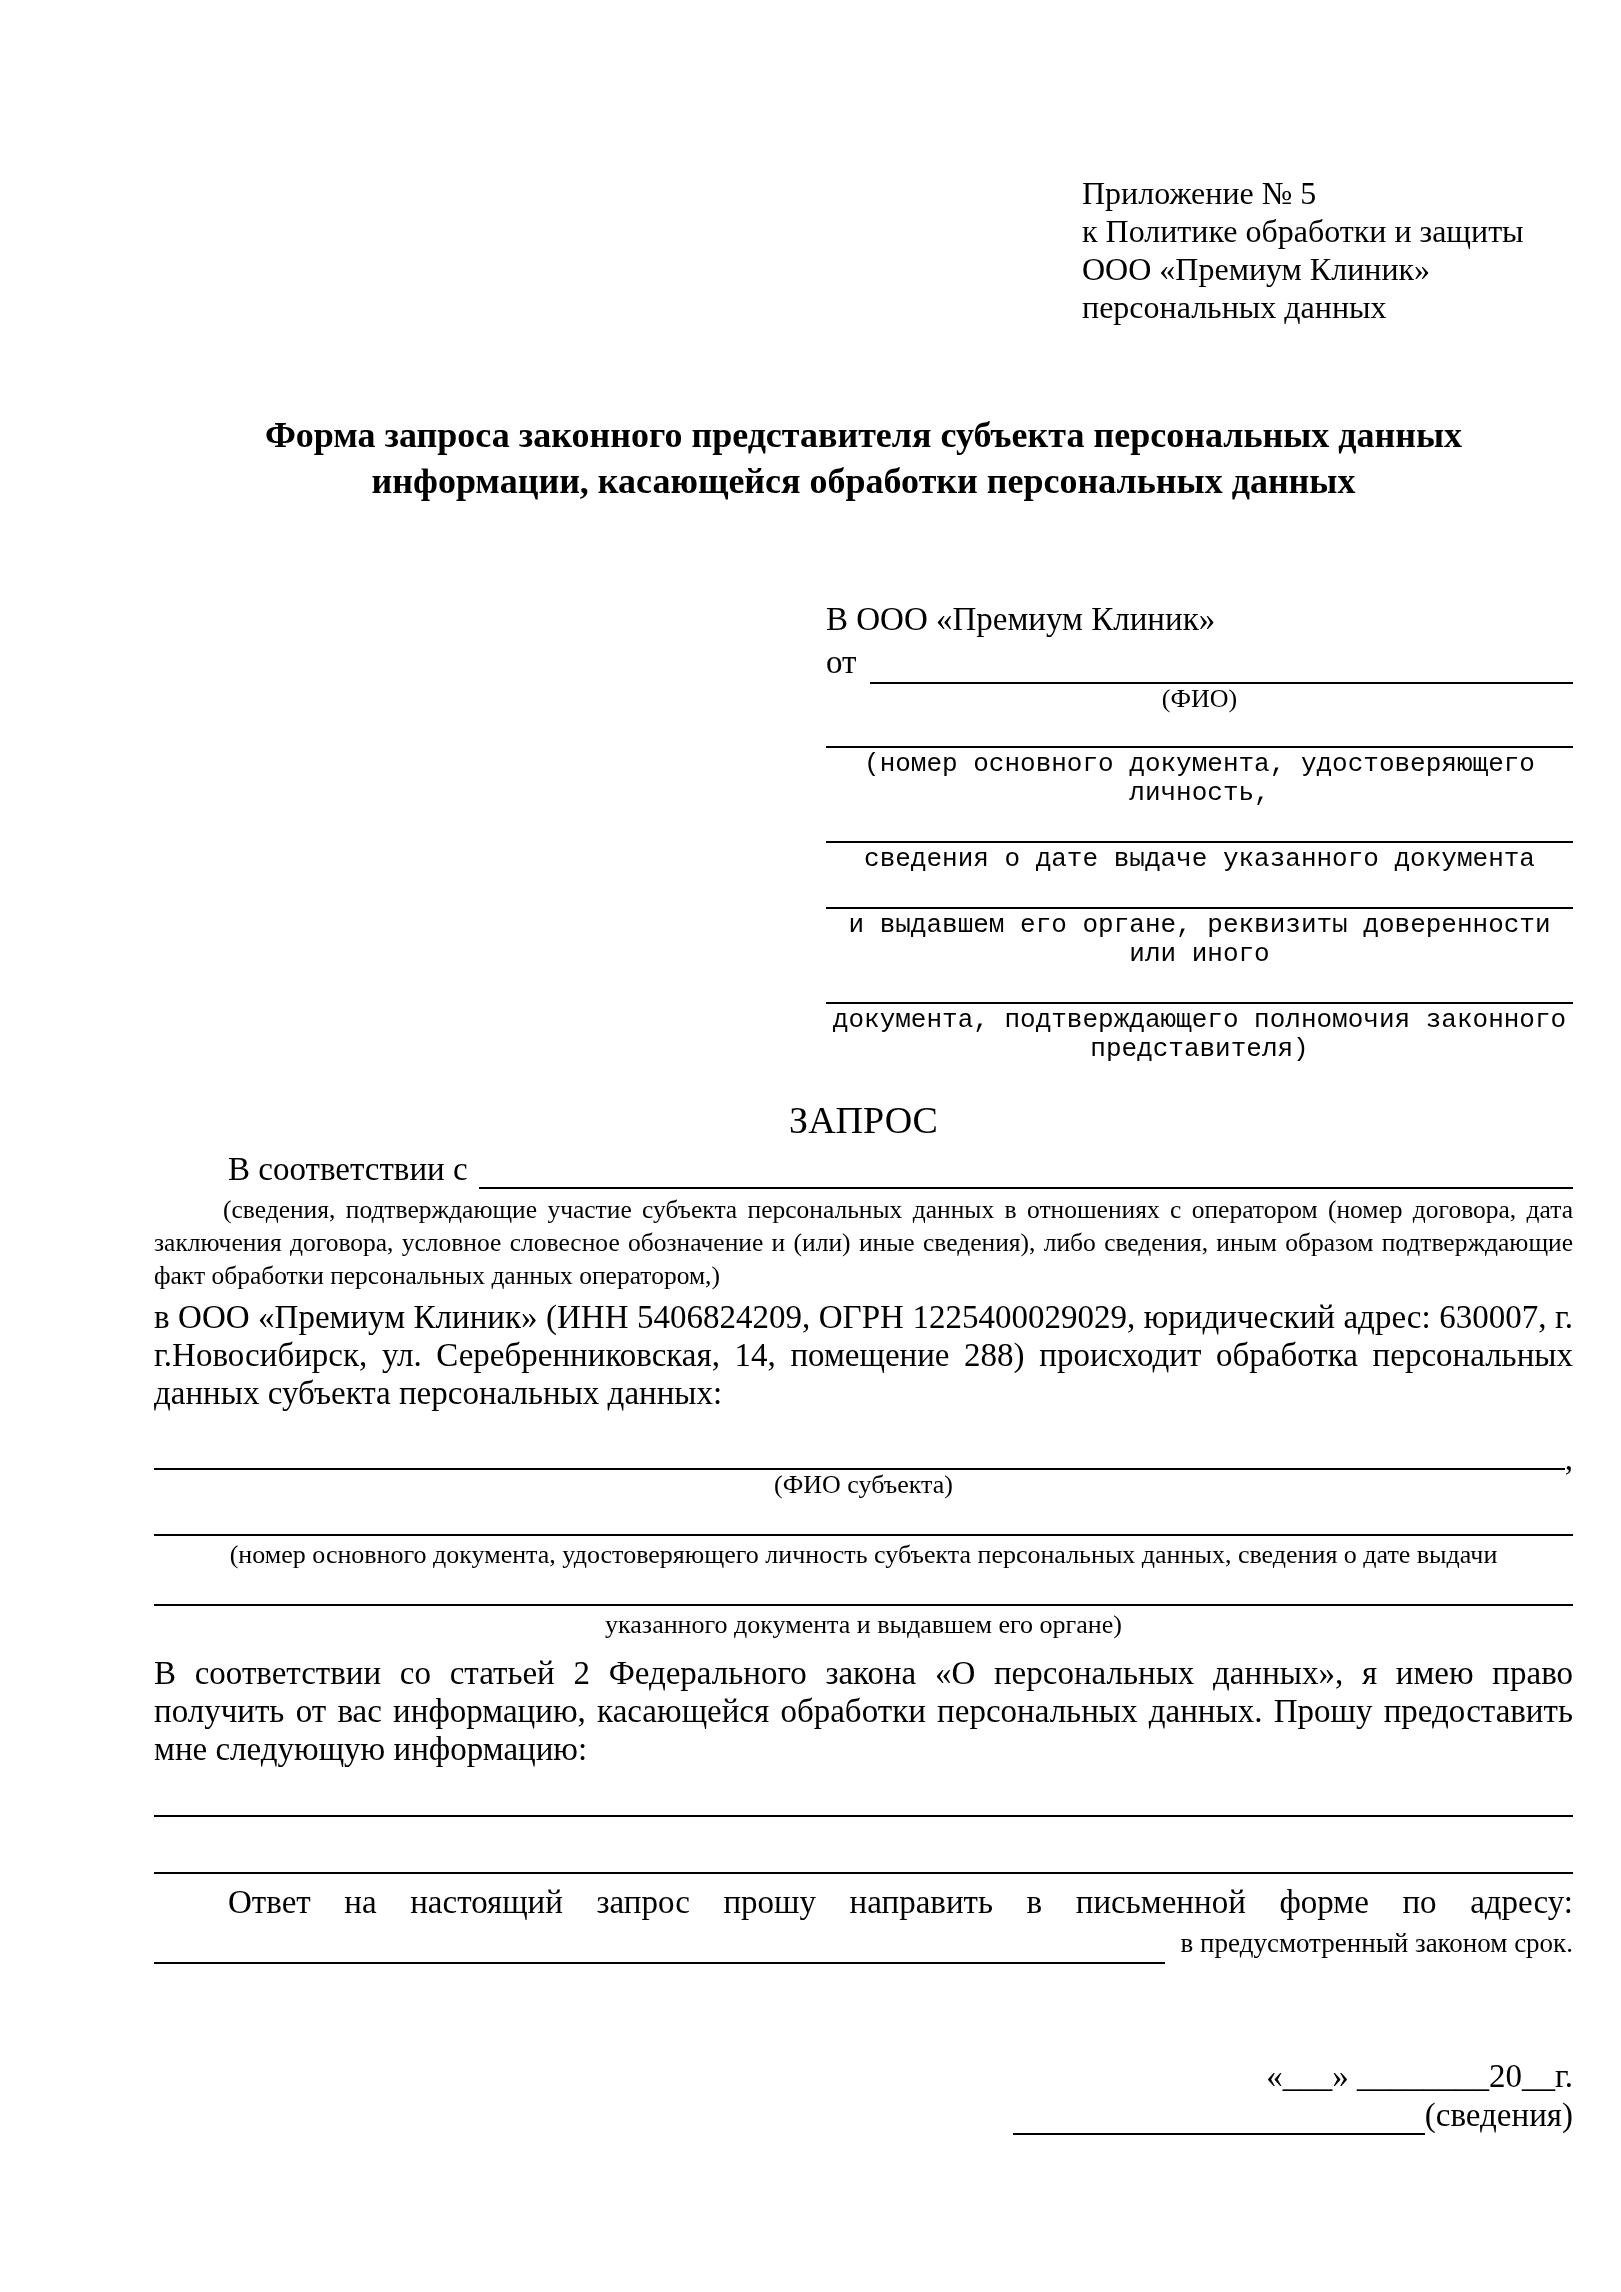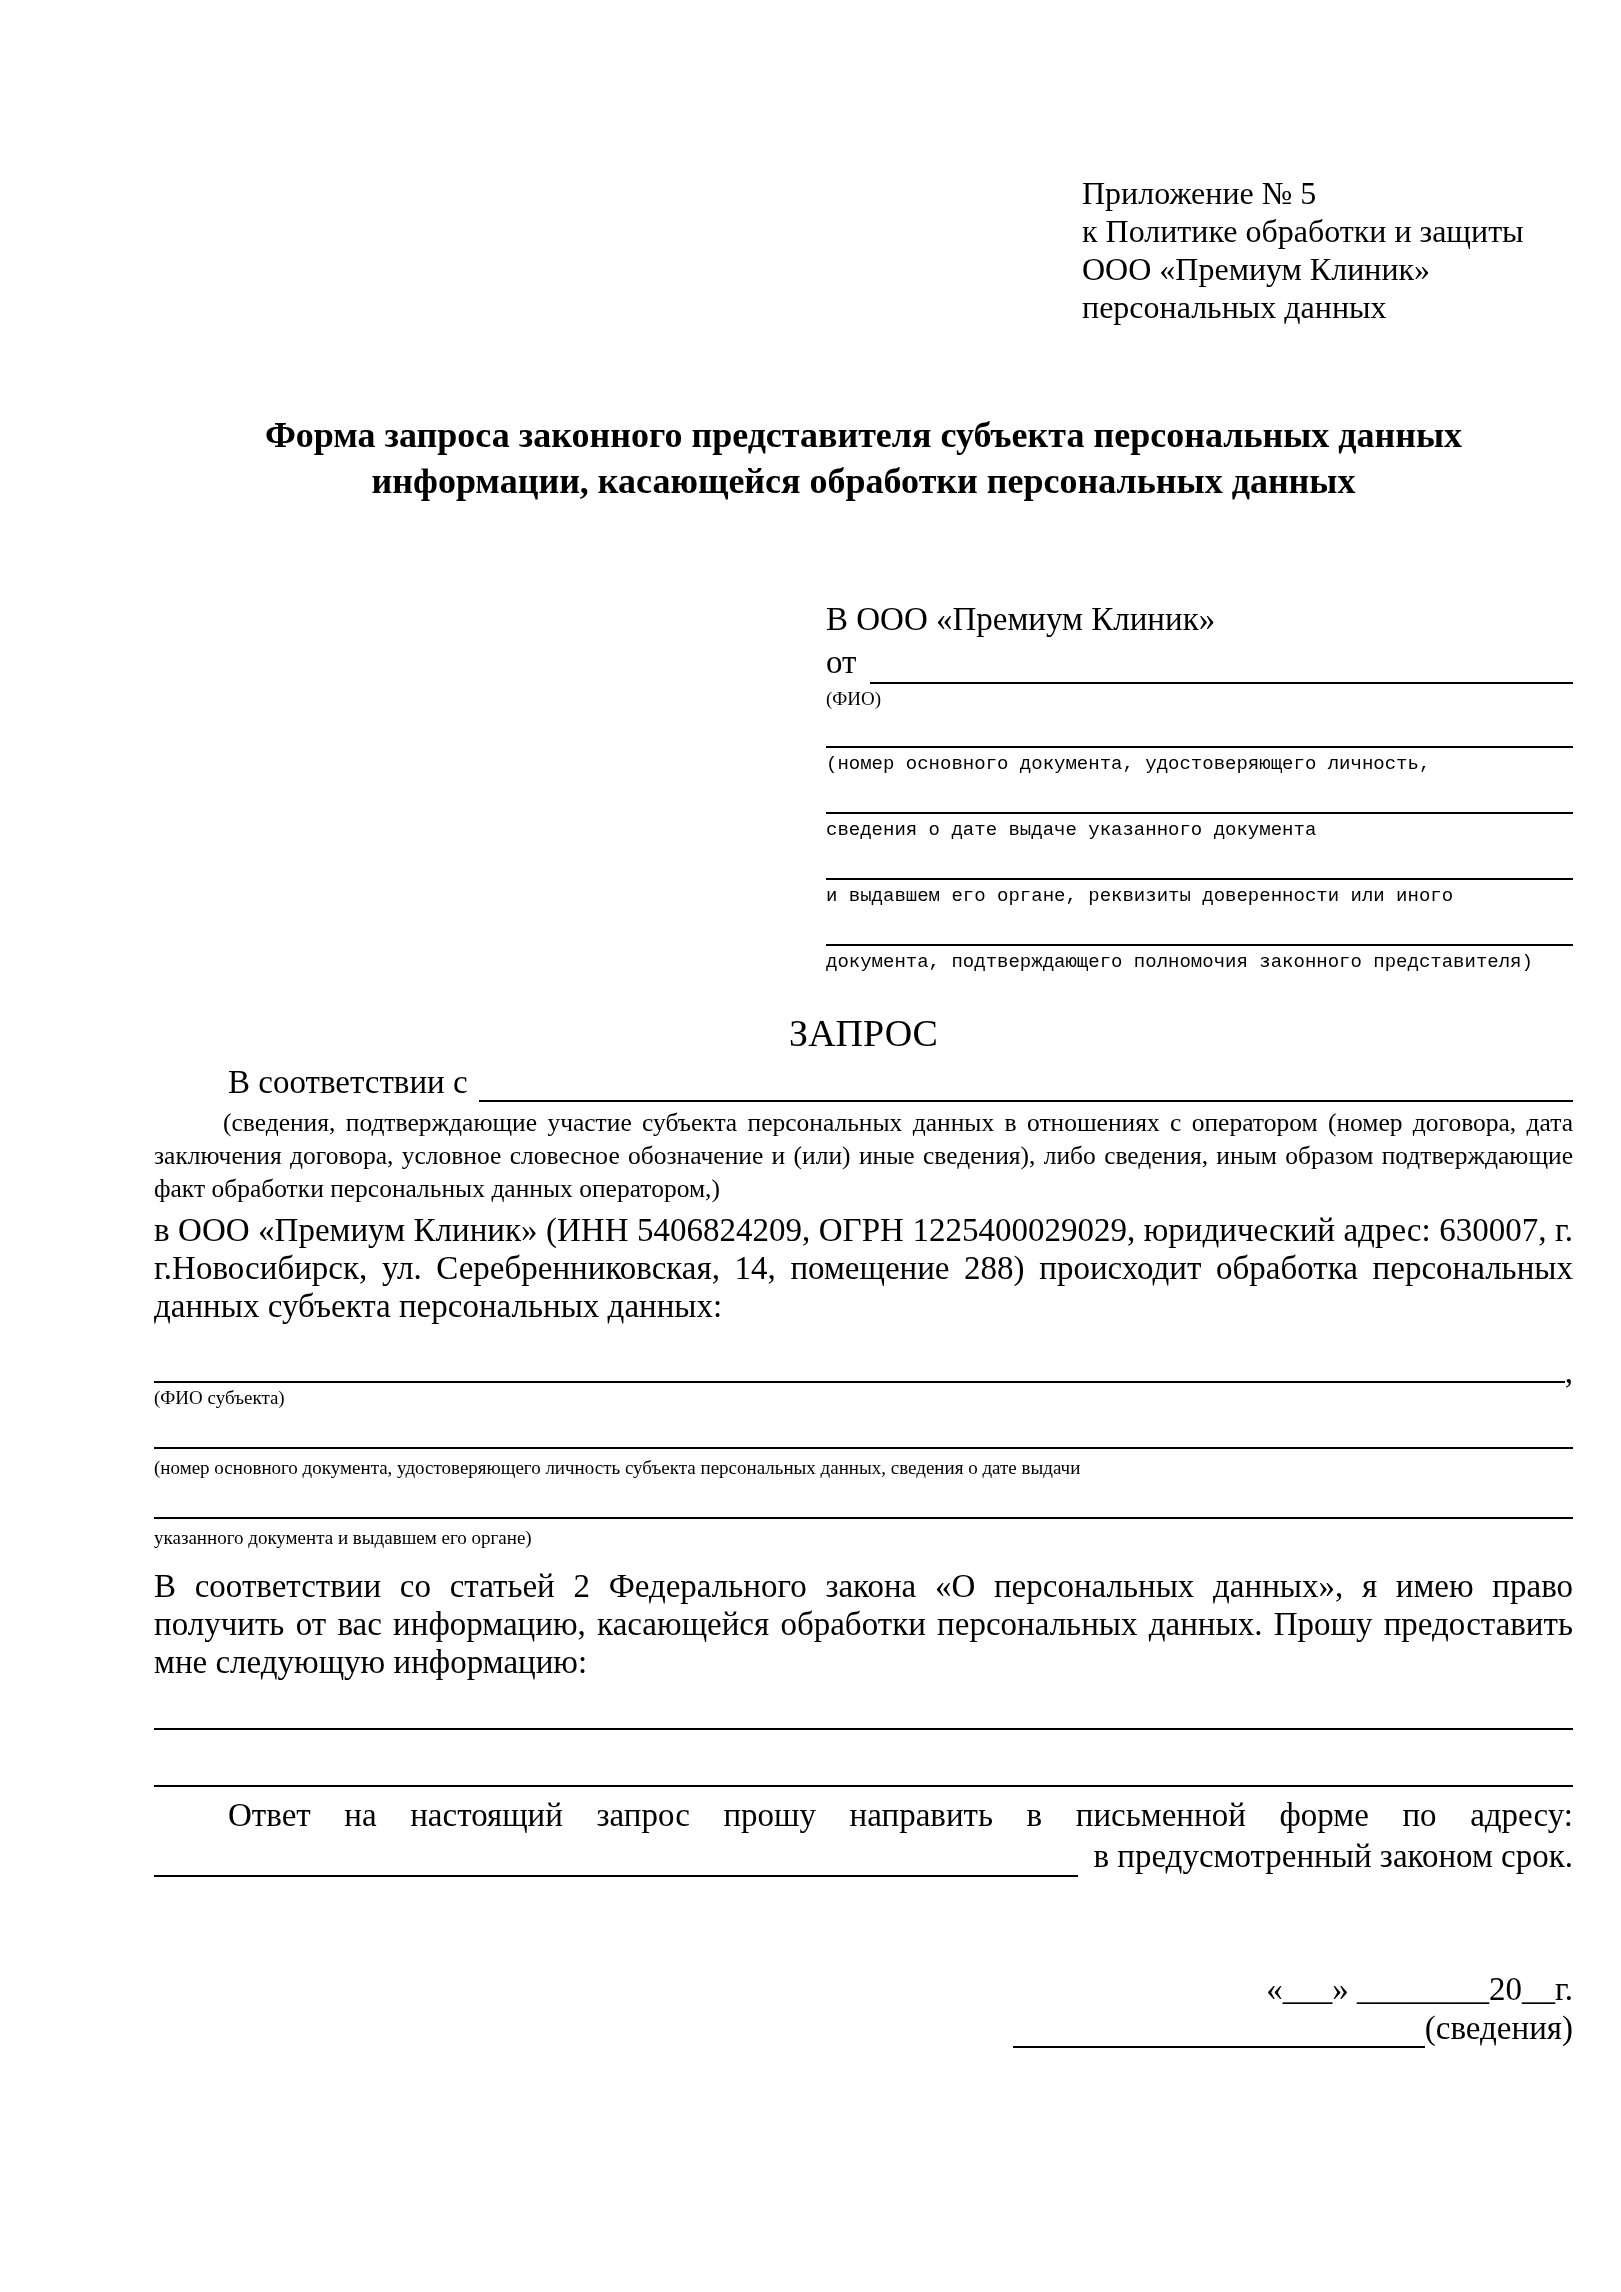--- a/index.html
+++ b/index.html
@@ -8,38 +8,38 @@
     font-family:"Liberation Serif","DejaVu Serif",serif;
     box-sizing:border-box;padding:174px 48px 0 154px;
     margin:0 auto;position:relative;overflow:hidden;
   }
   .hdr{margin-left:928px;font-size:32px;line-height:38px;}
   .title{margin-top:86px;text-align:center;font-weight:bold;font-size:36px;line-height:46px;}
   .addr{margin-left:672px;margin-top:94px;font-size:33px;line-height:43px;}
   .from-row{display:flex;align-items:flex-end;}
   .fill{flex:1 1 auto;border-bottom:2.9px solid #000;min-height:33px;}
   .from-row .fill{margin-left:13.7px;}
-  .cap{font-size:19px;line-height:29px;}
+  .cap{font-size:26px;line-height:29px;text-align:center;}
   .addr-field{border-top:2.9px solid #000;margin-top:33px;padding-top:2px;font-family:Liberation Mono, monospace;}
   .zapros{text-align:center;font-size:38px;line-height:39px;margin-top:37px;}
   .p1{display:flex;align-items:flex-end;font-size:33px;line-height:39px;margin-top:9.8px;}
   .p1 .pfx{margin-left:74px;white-space:nowrap;}
   .p1 .fill{margin-left:11.8px;}
   .fine{font-size:25.5px;line-height:33px;text-align:justify;text-indent:69px;margin-top:3.9px;}
   .body-p{font-size:33px;line-height:38px;text-align:justify;margin-top:5.9px;}
   .subj-row1{display:flex;align-items:flex-end;font-size:33px;margin-top:23.5px;}
   .subj-row1 .comma{line-height:19.6px;}
   .subjfield{margin-top:29px;}
   .subjfield .line{border-bottom:2.9px solid #000;height:5.9px;}
   .subjfield .cap{margin-top:3.9px;}
   .p3{margin-top:15.7px;}
   .blank1{border-bottom:2.9px solid #000;height:47px;}
   .blank2{border-bottom:2.9px solid #000;height:55px;}
   .p4l1{font-size:33px;line-height:41px;margin-top:7.8px;text-align:justify;text-align-last:justify;text-indent:74px;}
-  .p4l2{display:flex;align-items:flex-end;font-size:33px;line-height:41px;gap:12px;}
+  .p4l2{display:flex;align-items:flex-end;font-size:27px;line-height:41px;gap:12px;}
   .p4l2 .sfx{white-space:nowrap;margin-left:3.9px;}
   .footer{display:flex;justify-content:space-between;align-items:flex-end;margin-top:93px;font-size:33px;line-height:39px;flex-direction:column;}
   .sig{display:flex;align-items:flex-end;}
   .sigline{width:412px;border-bottom:2.9px solid #000;height:29px;}
   .sig .siglabel{white-space:nowrap;}
 </style>
 </head>
 <body>
 
 <div class="page">

